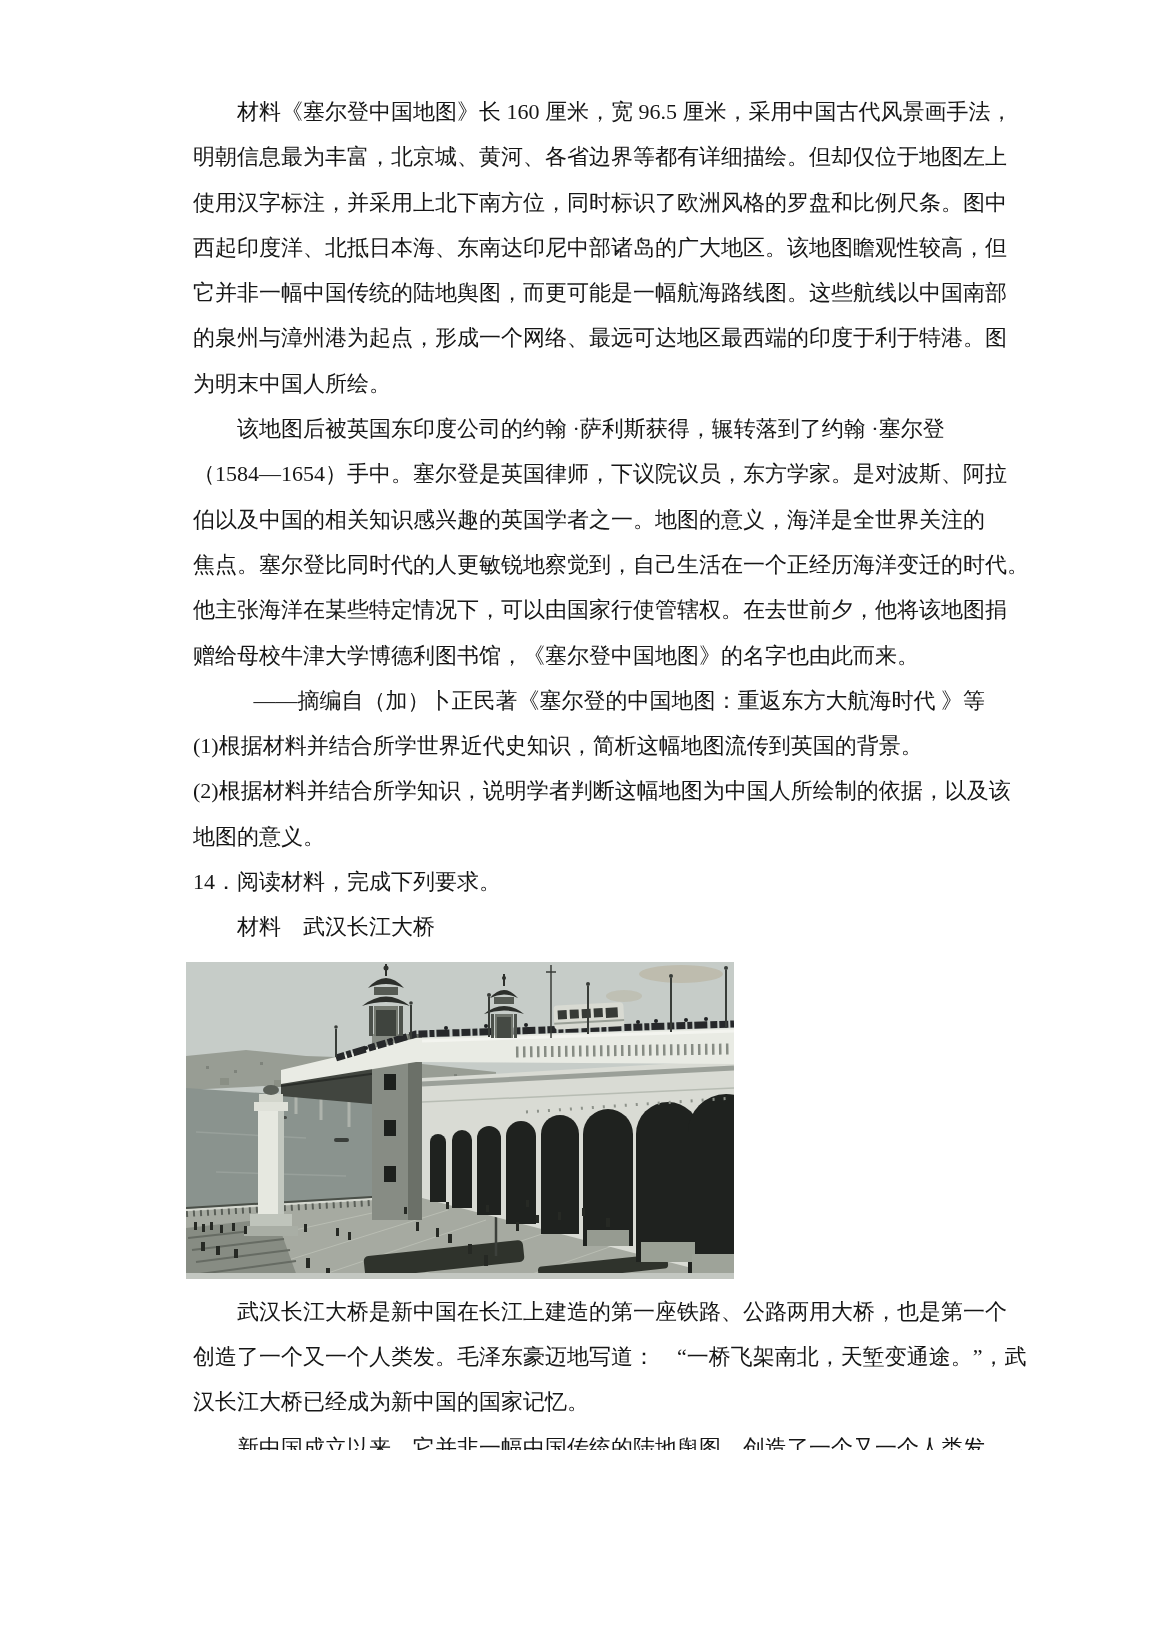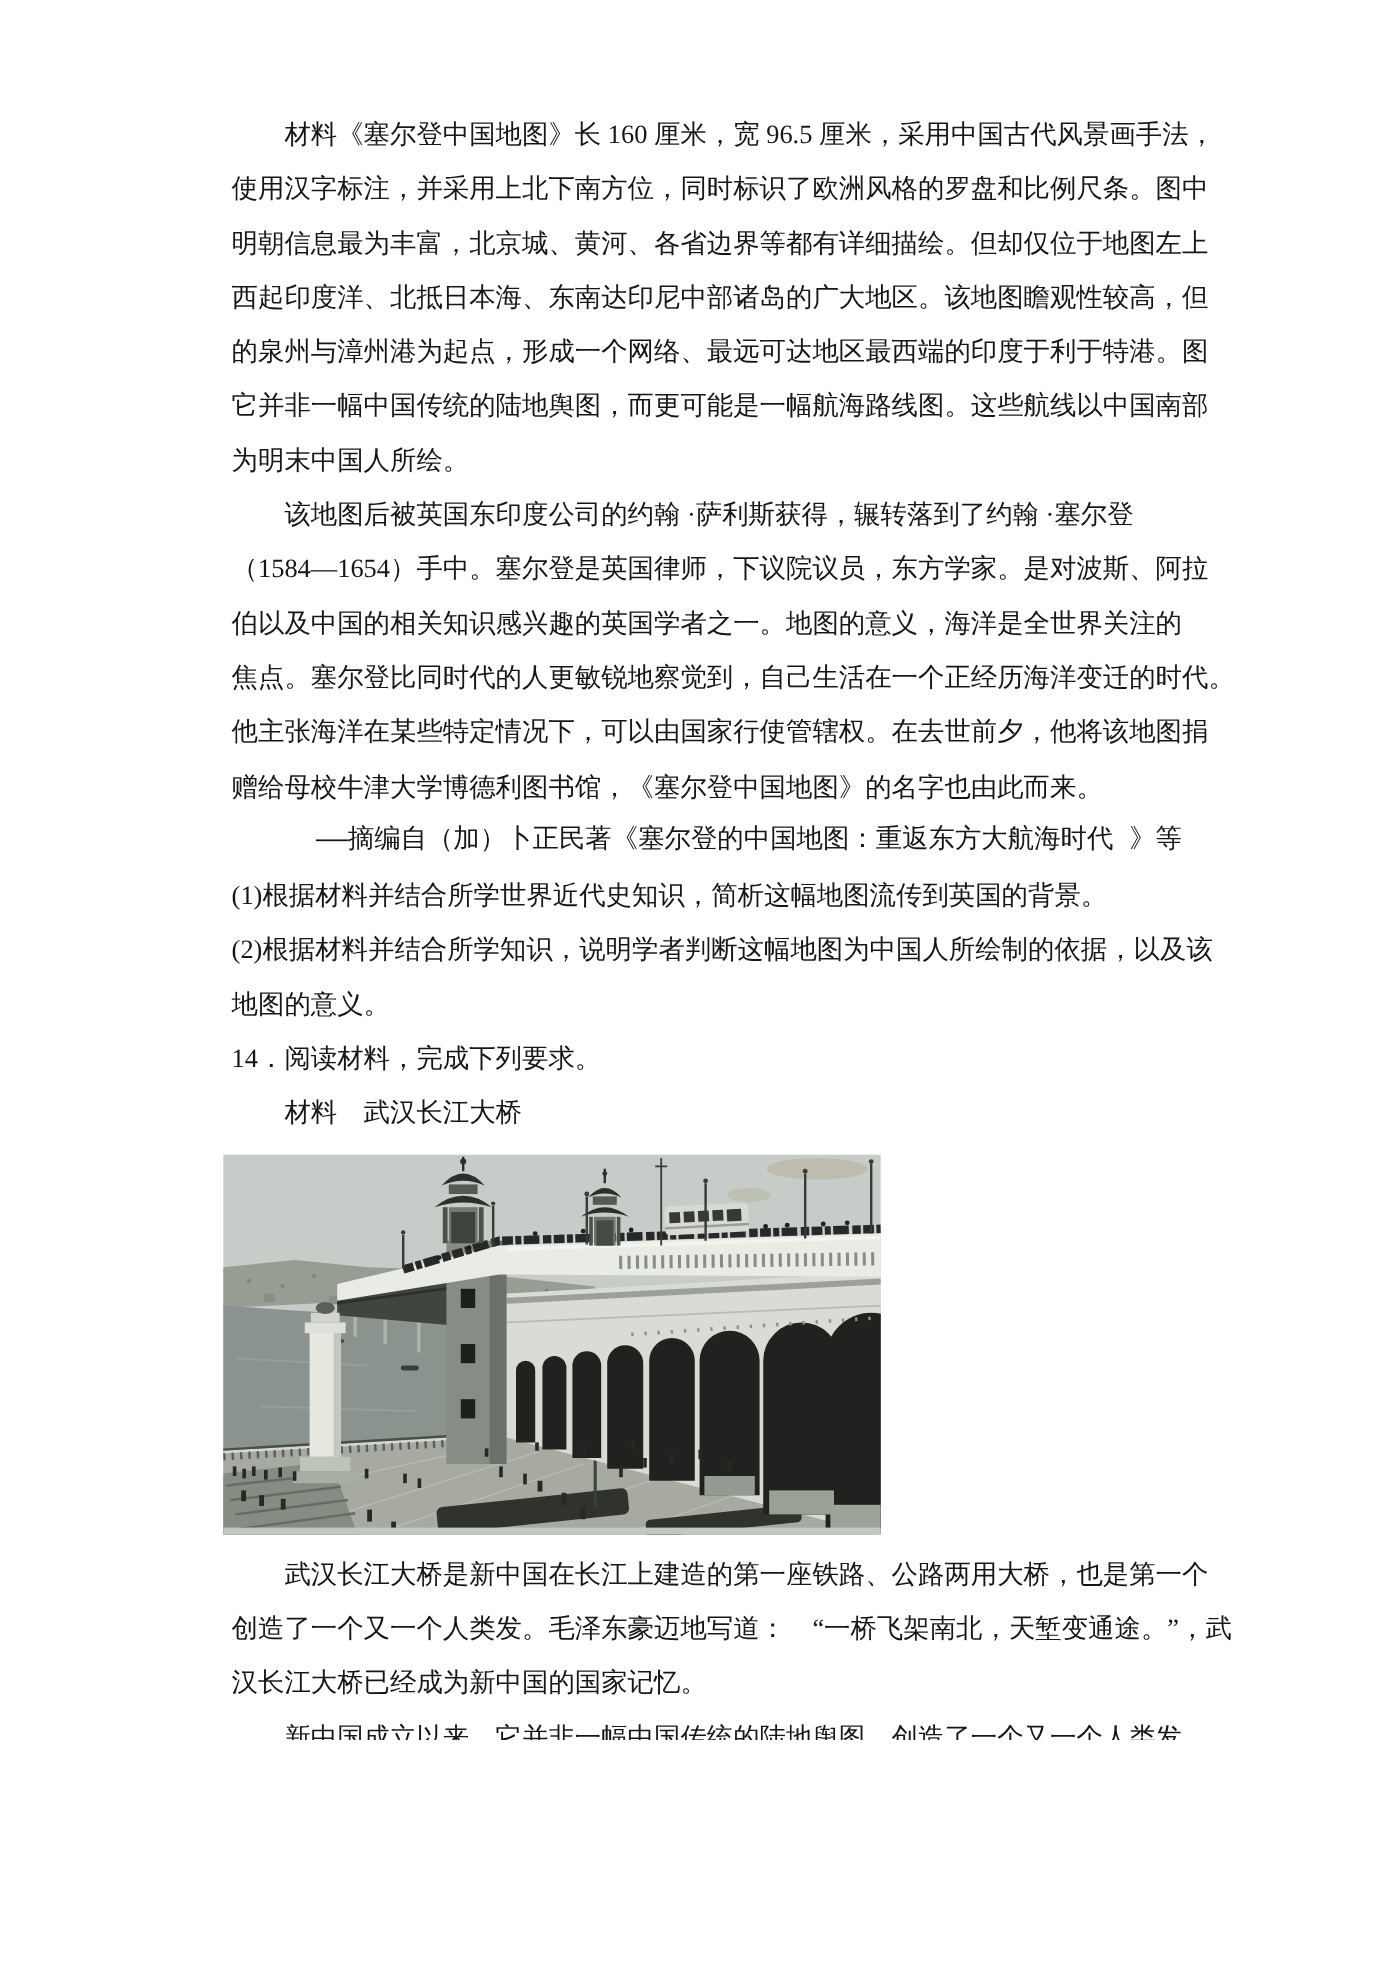--- a/index.html
+++ b/index.html
@@ -7,38 +7,38 @@
     width:1158px;height:1638px;background:#ffffff;position:relative;
     font-family:"Liberation Serif","DejaVu Serif",serif;
   }
   .page{position:absolute;left:0;top:0;width:1158px;height:1450px;background:#ffffff;overflow:hidden;}
   .text-flow{
     position:absolute;left:193px;top:89px;width:792px;
     font-size:22px;line-height:45.3px;color:#161616;
   }
   .line{height:45.3px;white-space:nowrap;}
   .ind{text-indent:44px;}
-  .right{text-align:right;font-family:Liberation Mono, monospace;}
+  .right{text-align:right;}
   .photo-wrap{
     margin:12px 0 10px -7px;width:548px;height:317px;
   }
   .photo-wrap svg{display:block;}
 </style>
 </head>
 <body>
 
 <div class="page">
   <div class="text-flow">
 
     <div class="line ind">材料《塞尔登中国地图》长 160 厘米，宽 96.5 厘米，采用中国古代风景画手法，</div>
+    <div class="line">明朝信息最为丰富，北京城、黄河、各省边界等都有详细描绘。但却仅位于地图左上</div>
     <div class="line">使用汉字标注，并采用上北下南方位，同时标识了欧洲风格的罗盘和比例尺条。图中</div>
-    <div class="line">明朝信息最为丰富，北京城、黄河、各省边界等都有详细描绘。但却仅位于地图左上</div>
     <div class="line">西起印度洋、北抵日本海、东南达印尼中部诸岛的广大地区。该地图瞻观性较高，但</div>
+    <div class="line">它并非一幅中国传统的陆地舆图，而更可能是一幅航海路线图。这些航线以中国南部</div>
     <div class="line">的泉州与漳州港为起点，形成一个网络、最远可达地区最西端的印度于利于特港。图</div>
-    <div class="line">它并非一幅中国传统的陆地舆图，而更可能是一幅航海路线图。这些航线以中国南部</div>
     <div class="line">为明末中国人所绘。</div>
 
     <div class="line ind">该地图后被英国东印度公司的约翰 ·萨利斯获得，辗转落到了约翰 ·塞尔登</div>
     <div class="line">（1584—1654）手中。塞尔登是英国律师，下议院议员，东方学家。是对波斯、阿拉</div>
     <div class="line">伯以及中国的相关知识感兴趣的英国学者之一。地图的意义，海洋是全世界关注的</div>
     <div class="line">焦点。塞尔登比同时代的人更敏锐地察觉到，自己生活在一个正经历海洋变迁的时代。</div>
     <div class="line">他主张海洋在某些特定情况下，可以由国家行使管辖权。在去世前夕，他将该地图捐</div>
     <div class="line">赠给母校牛津大学博德利图书馆，《塞尔登中国地图》的名字也由此而来。</div>
 
     <div class="line right">——摘编自（加）卜正民著《塞尔登的中国地图：重返东方大航海时代 》等</div>

